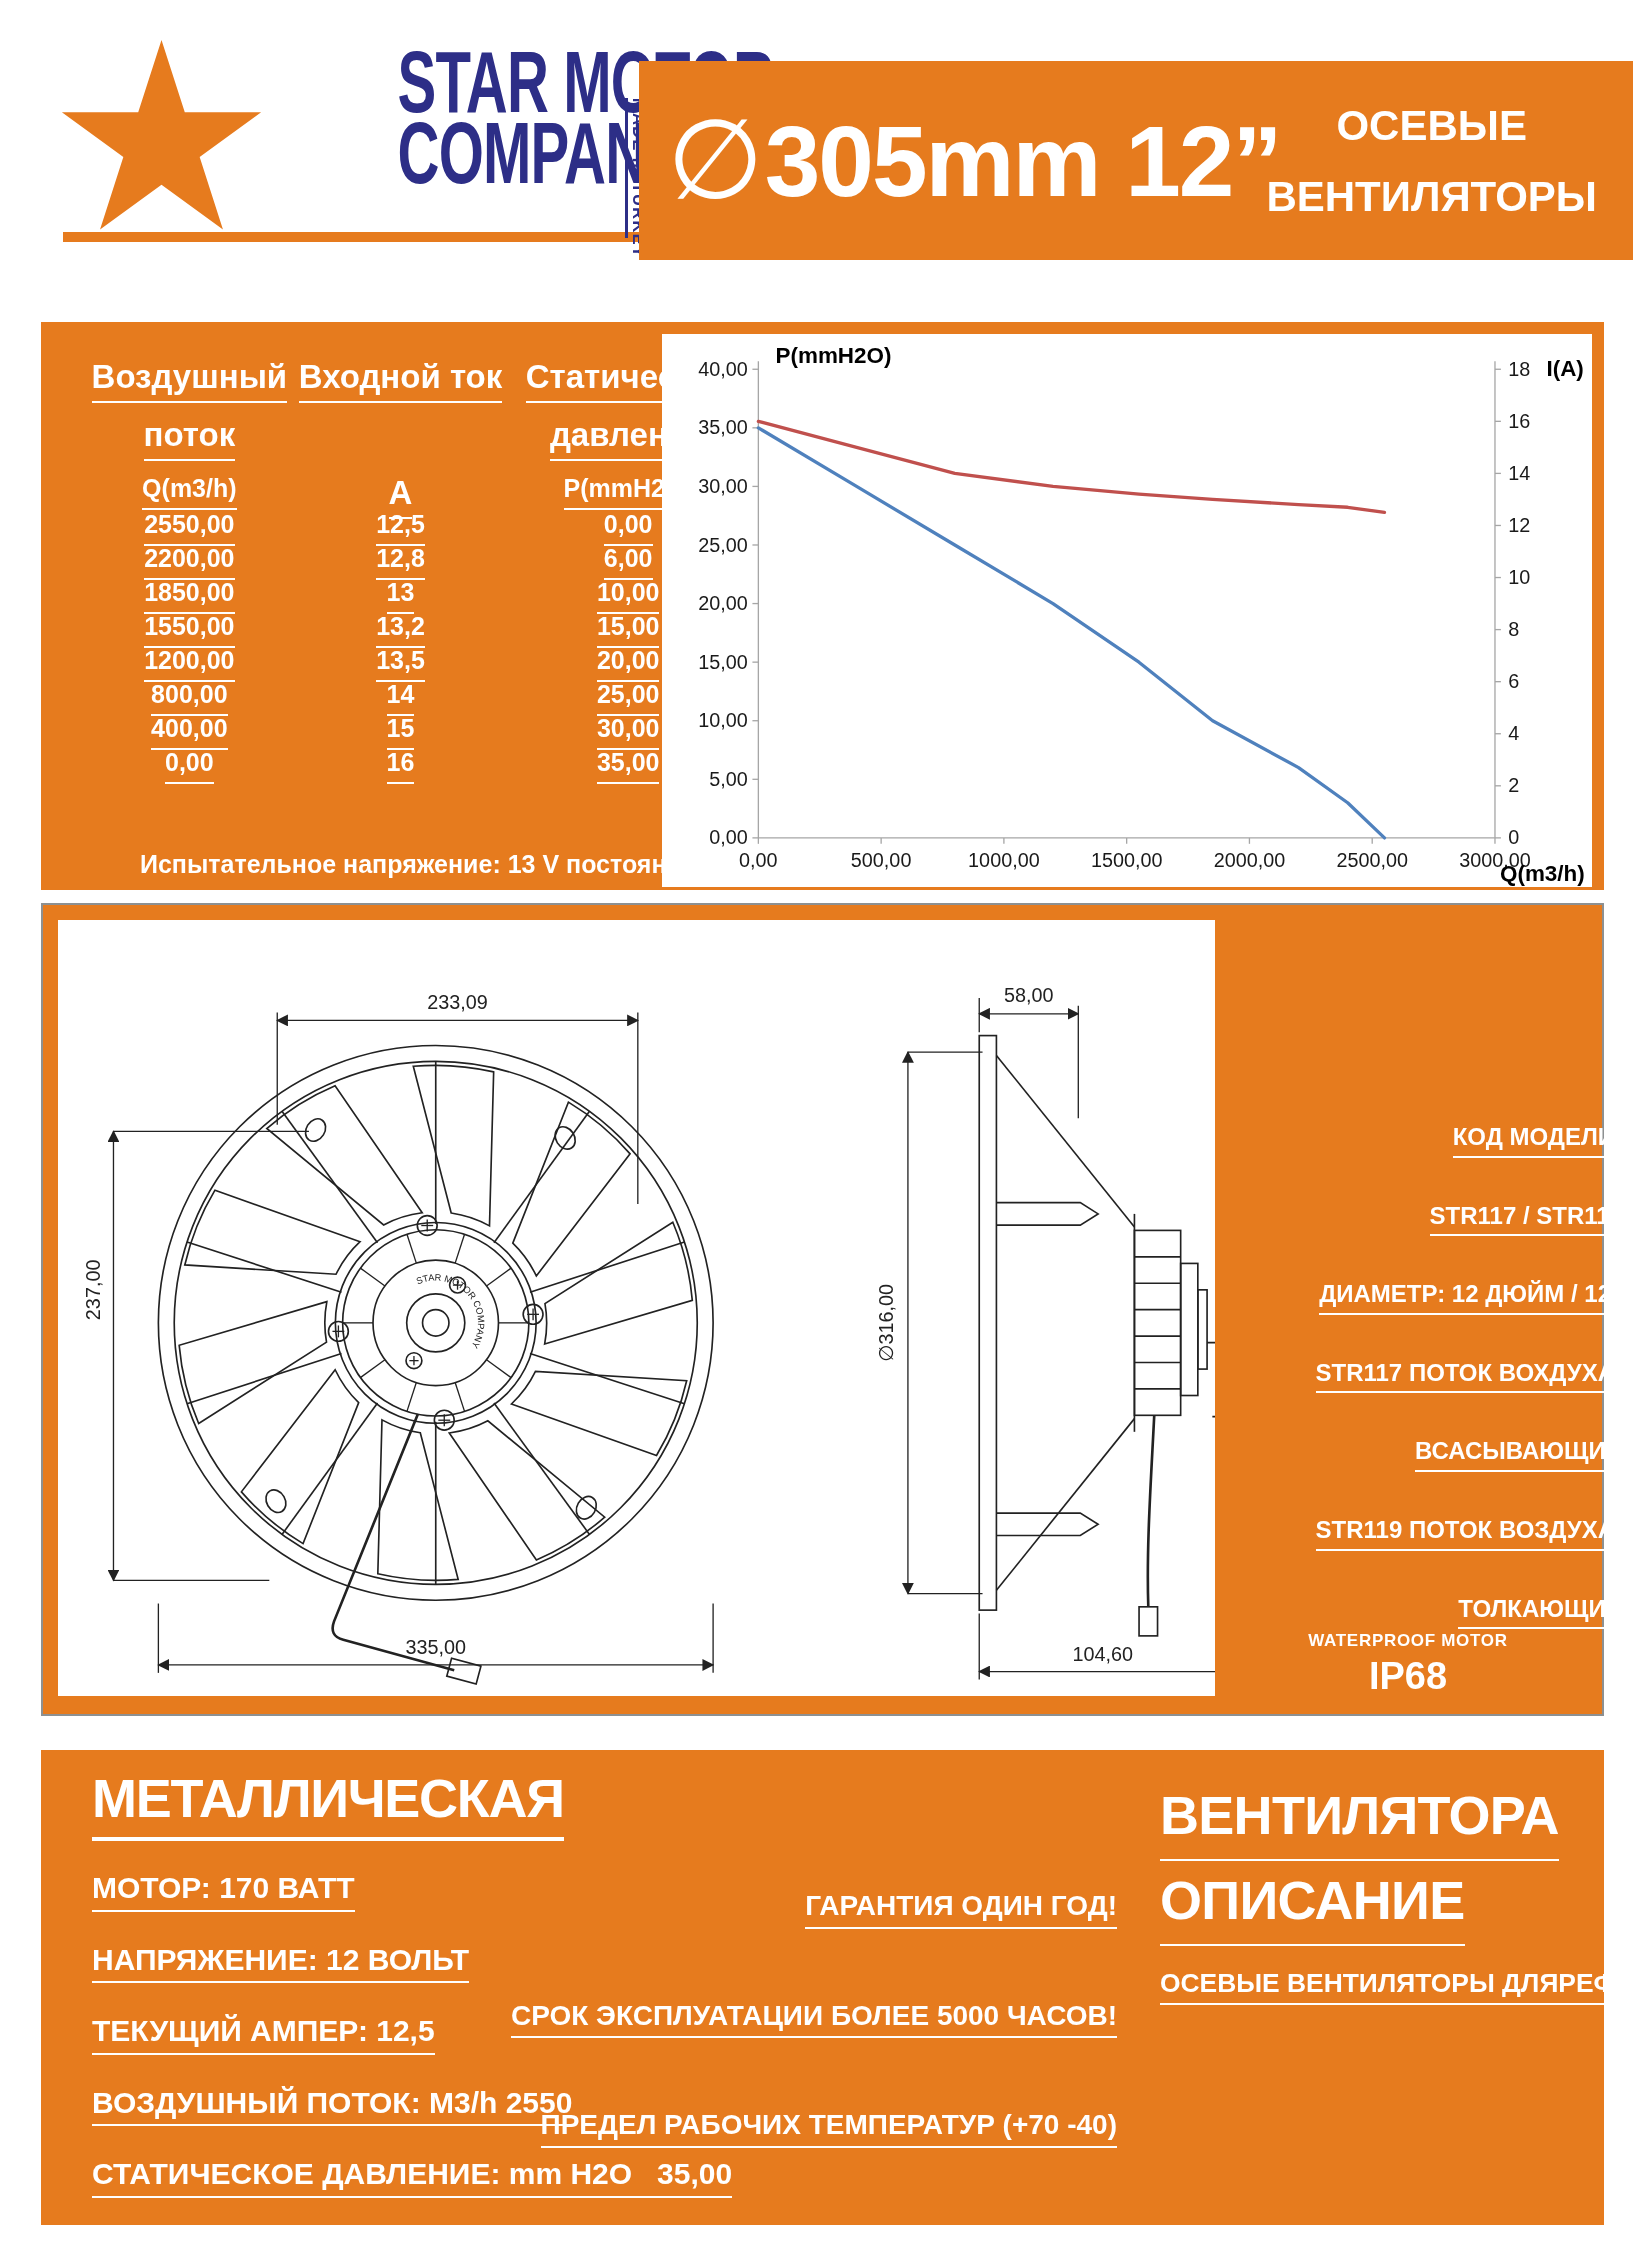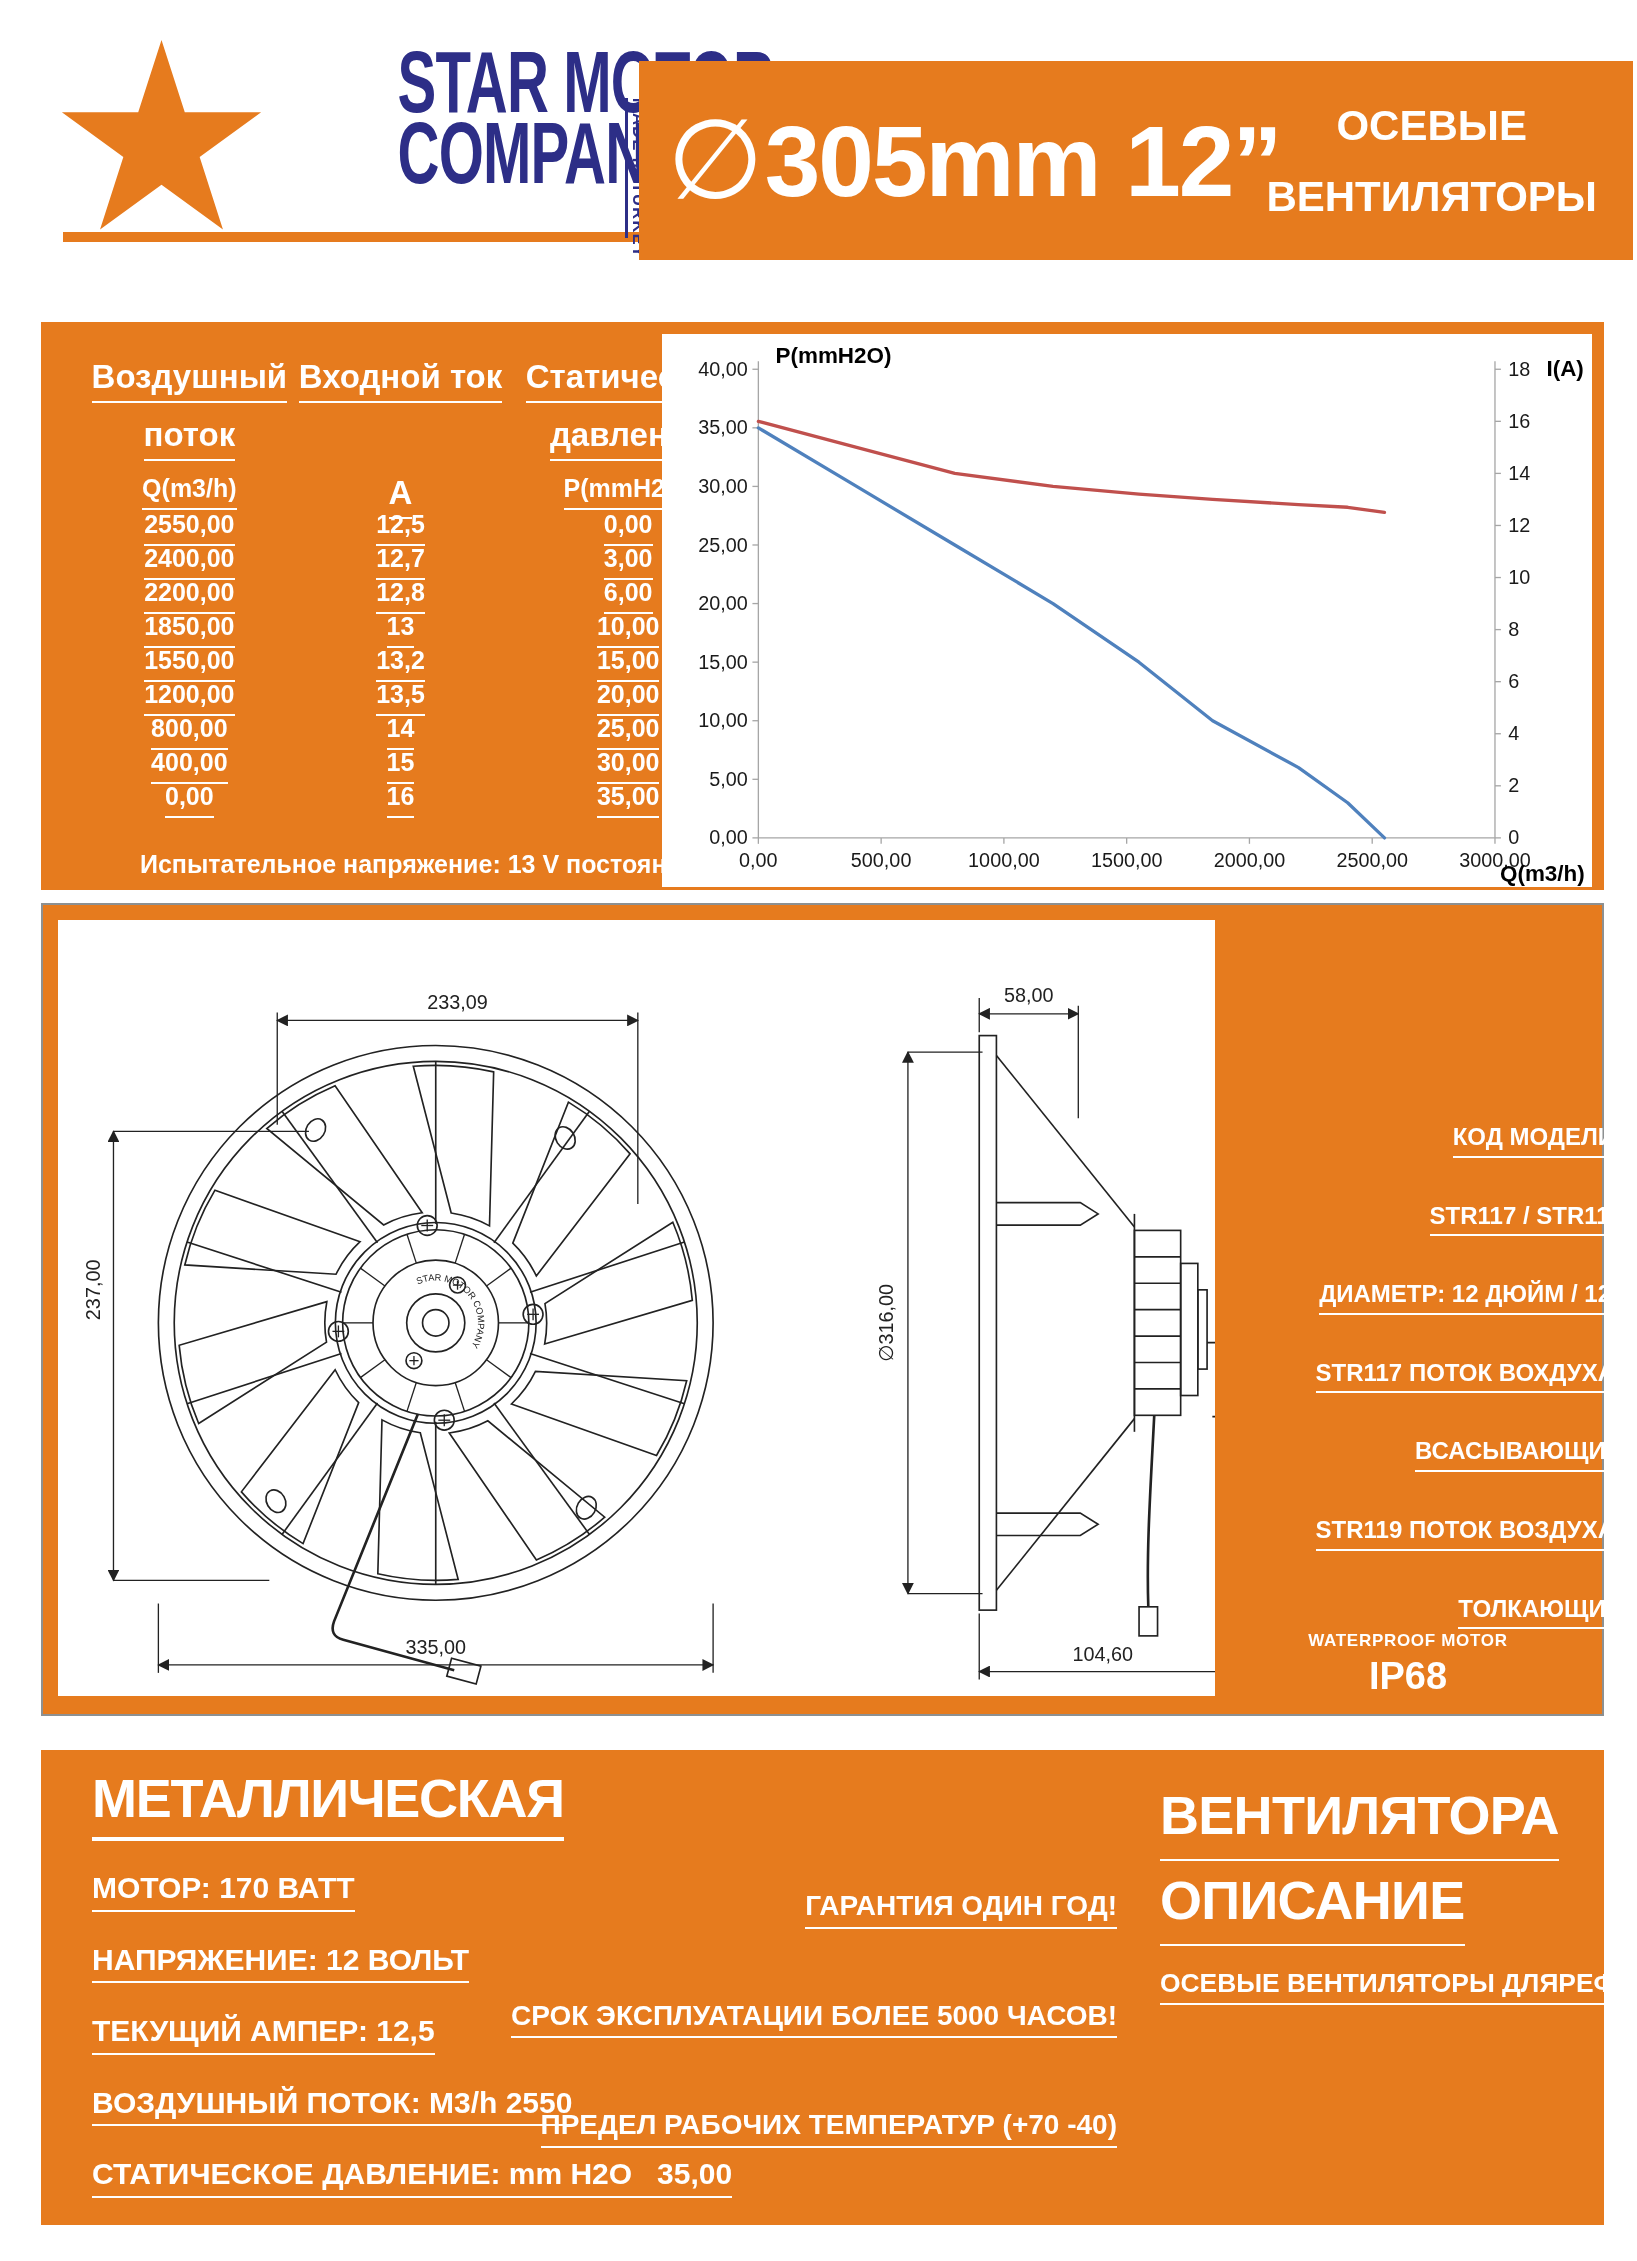--- a/index.html
+++ b/index.html
@@ -114,25 +114,20 @@
         <div class="col-title"><span class="u">Статическое</span></div>
         <div class="col-title"><span class="u">давление</span></div>
         <div class="col-unit"><span class="u">P(mmH2O)</span></div>
       </div>
     </div>
     <div class="spec-rows" id="spec-rows">
         <div class="spec-row">
           <span class="c1"><span class="u">2550,00</span></span>
           <span class="c2"><span class="u">12,5</span></span>
           <span class="c3"><span class="u">0,00</span></span>
-        </div>
-        <div class="spec-row">
-          <span class="c1"><span class="u">2400,00</span></span>
-          <span class="c2"><span class="u">12,7</span></span>
-          <span class="c3"><span class="u">3,00</span></span>
         </div>
         <div class="spec-row">
           <span class="c1"><span class="u">2200,00</span></span>
           <span class="c2"><span class="u">12,8</span></span>
           <span class="c3"><span class="u">6,00</span></span>
         </div>
         <div class="spec-row">
           <span class="c1"><span class="u">1850,00</span></span>
           <span class="c2"><span class="u">13</span></span>
           <span class="c3"><span class="u">10,00</span></span>

